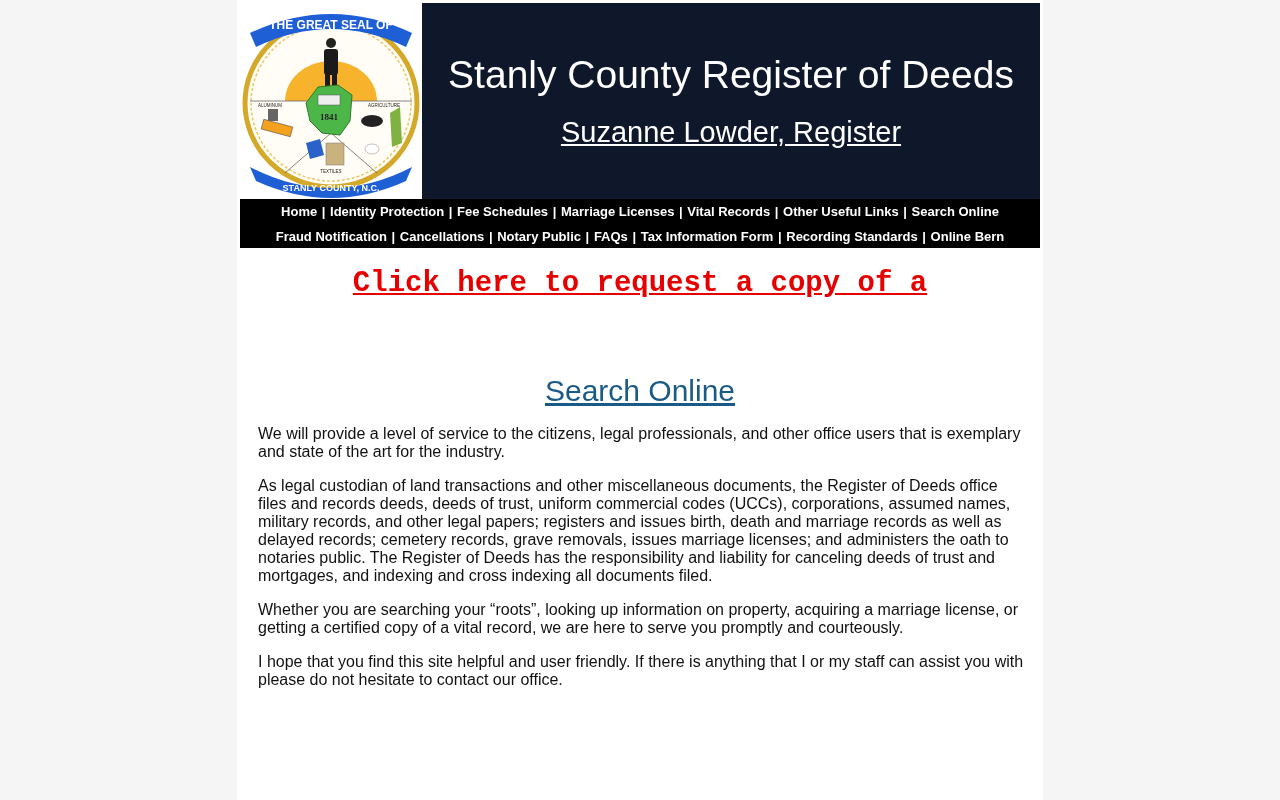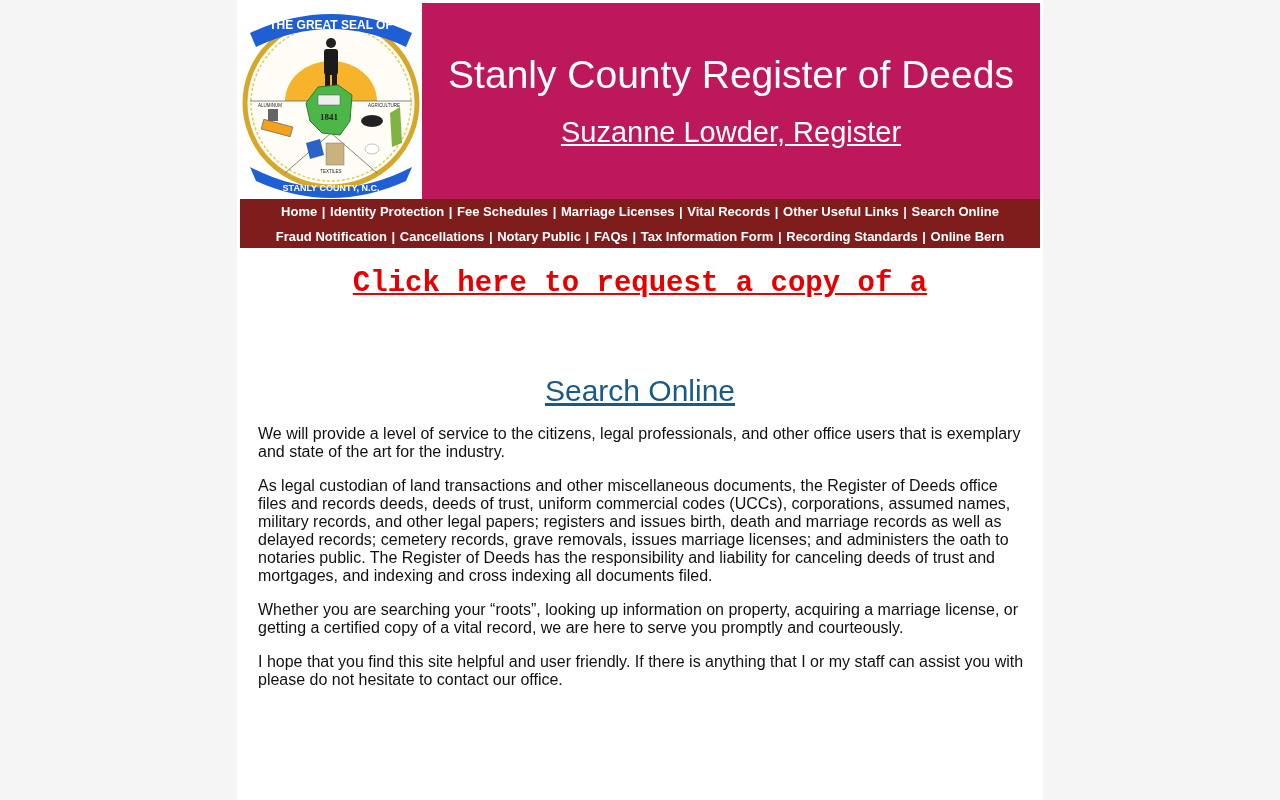--- a/index.html
+++ b/index.html
@@ -32,21 +32,21 @@
     width: 182px;
     height: 196px;
     background: #ffffff;
   }
   .banner {
     position: absolute;
     left: 182px;
     top: 0;
     width: 618px;
     height: 196px;
-    background: #be185d;
+    background: #0f172a;
     color: #ffffff;
     text-align: center;
   }
   .banner .title {
     position: absolute;
     left: 0; right: 0;
     top: 48px;
     font-size: 39px;
     line-height: 48px;
   }
@@ -57,21 +57,21 @@
     font-size: 29px;
     line-height: 36px;
     text-decoration: underline;
   }
   .nav {
     position: absolute;
     left: 3px;
     top: 199px;
     width: 800px;
     height: 49px;
-    background: #7f1d1d;
+    background: #000000;
     color: #ffffff;
     font-weight: bold;
     font-size: 13px;
     text-align: center;
   }
   .nav .row {
     height: 25px;
     line-height: 25px;
     white-space: nowrap;
   }

